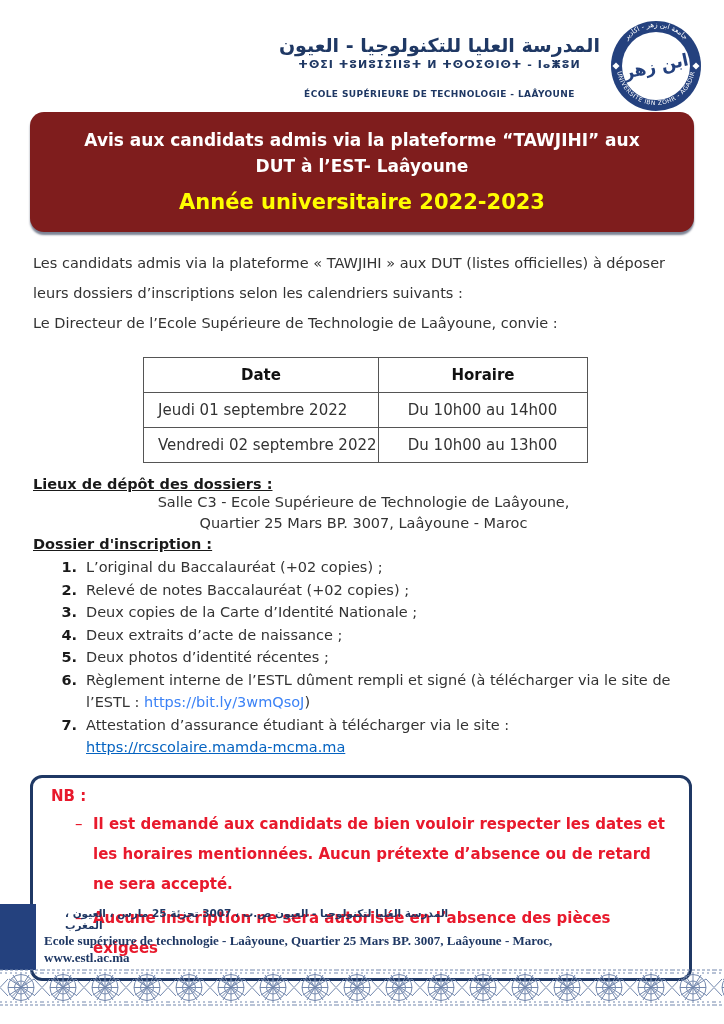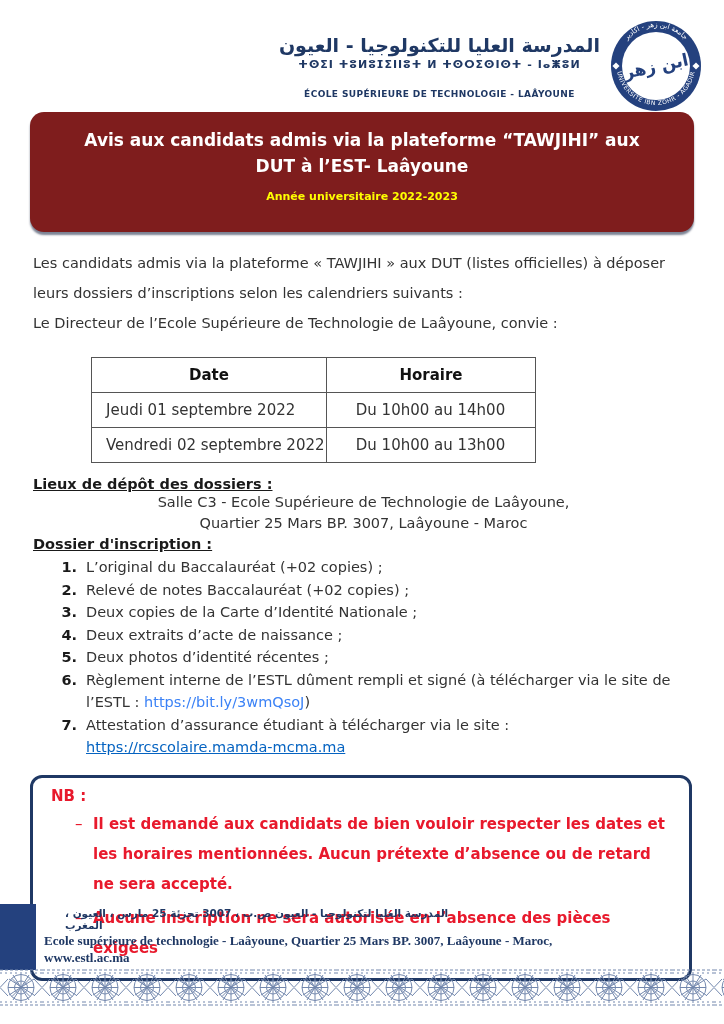--- a/index.html
+++ b/index.html
@@ -18,27 +18,27 @@
   .logo { width:92px; height:92px; flex:none; }
 
   
   .banner {
     position:absolute; left:30px; top:112px; width:664px; height:120px;
     background:#7f1d1d; border-radius:14px; box-sizing:border-box;
     box-shadow:0 3px 2px rgba(16,30,60,.55);
     text-align:center; color:#ffffff;
   }
   .banner-title { font-weight:bold; font-size:17px; line-height:26px; padding:15px 36px 0 36px; }
-  .banner-sub { color:#ffff00; font-weight:bold; font-size:11px; margin-top:11px; }
+  .banner-sub { color:#ffff00; font-weight:bold; font-size:21px; margin-top:11px; }
 
   
   .content { position:absolute; left:33px; top:248px; width:661px; color:#333333; }
   .intro p { margin:0; font-size:14.5px; line-height:30px; }
 
-  table.schedule { border-collapse:collapse; margin:19px 0 0 58px; }
+  table.schedule { border-collapse:collapse; margin:19px 0 0 110px; }
   table.schedule th, table.schedule td { border:1.6px solid #555555; font-size:15px; }
   table.schedule th { width:232px; height:32px; font-weight:bold; color:#111; }
   table.schedule th + th { width:206px; }
   table.schedule td { height:32px; padding-left:14px; }
   table.schedule td + td { text-align:center; padding-left:0; }
 
   .section-heading {
     font-weight:bold; text-decoration:underline; font-size:14.5px;
     color:#1a1a1a; margin-top:13px;
   }

